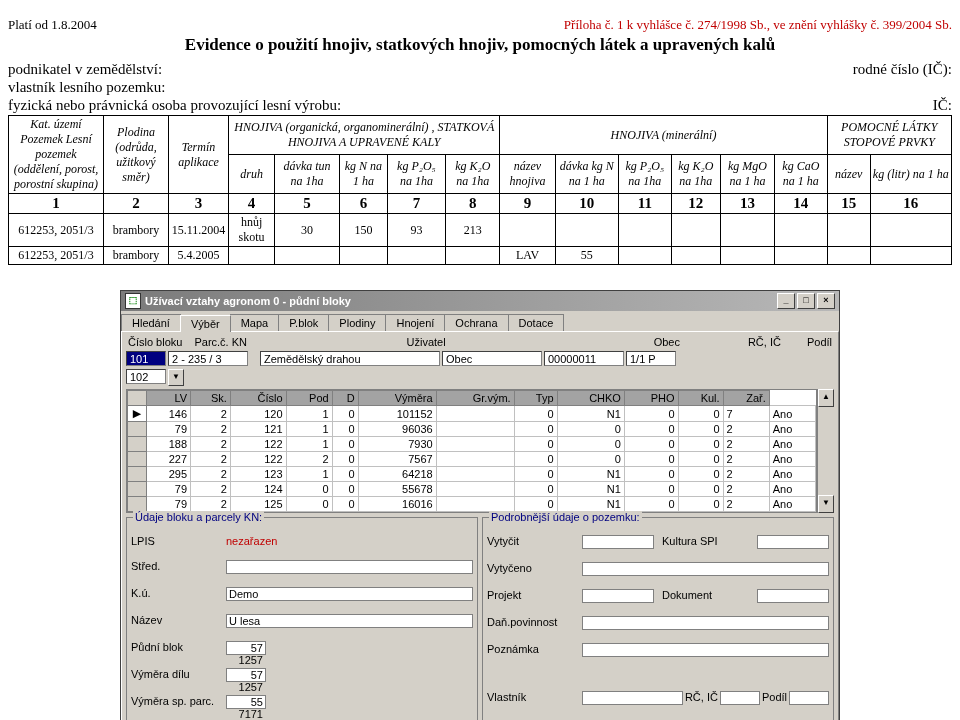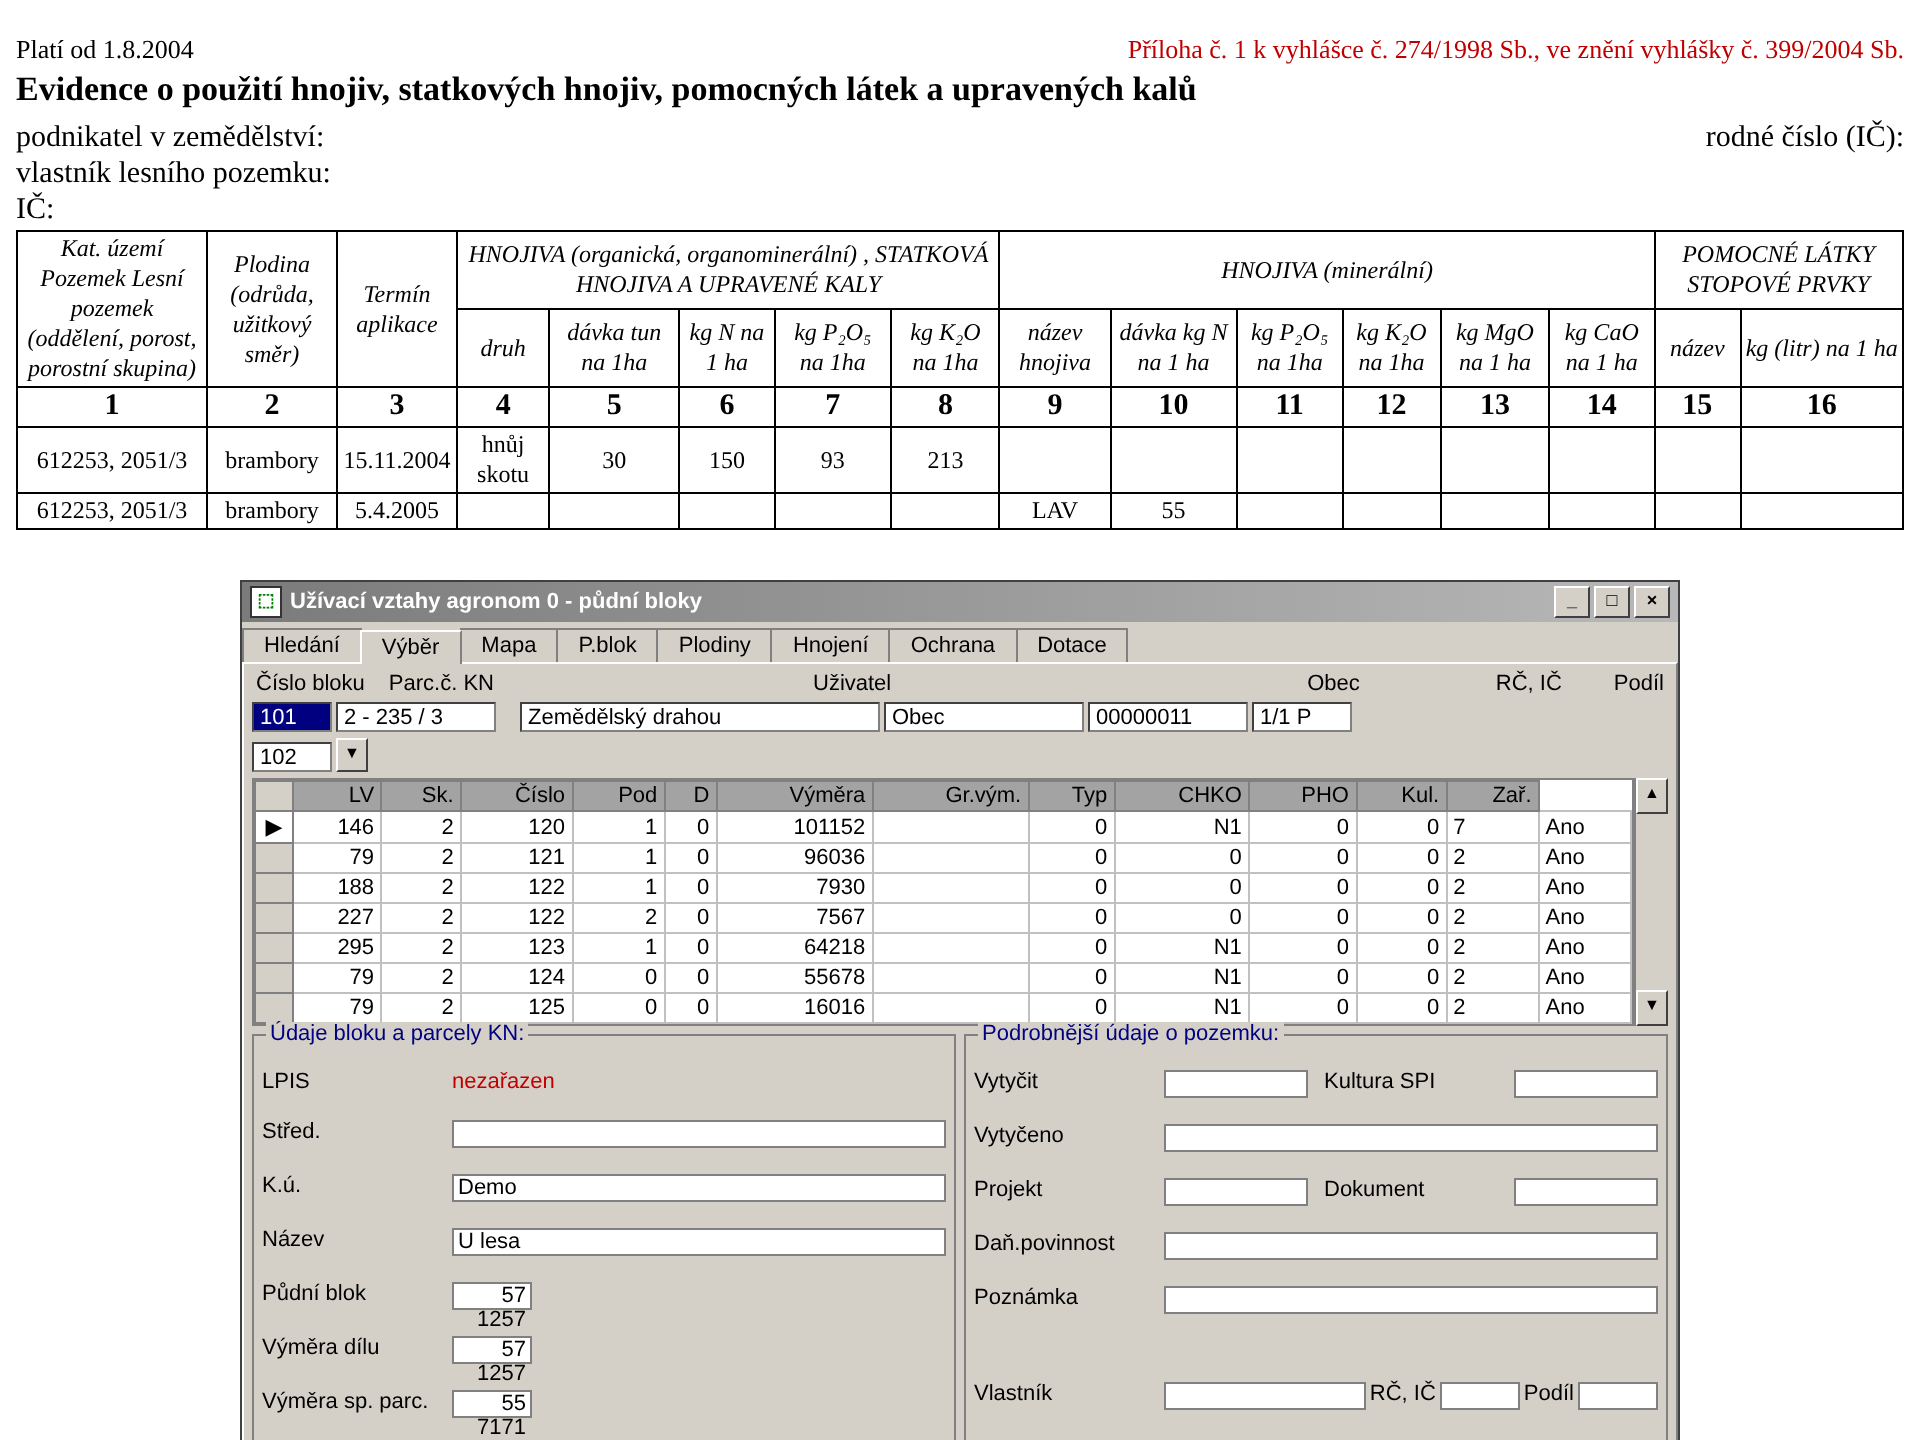--- a/index.html
+++ b/index.html
@@ -1,35 +1,35 @@
 <!DOCTYPE html>
 <html><head>
 <meta charset="utf-8">
 <style>
   body{margin:0;font-family:"Times New Roman",serif;font-size:13px;background:#fff;color:#000;width:960px}
   .page-top{padding:17px 8px}
   .top-row{display:flex;justify-content:space-between}
-  .title-center{font-size:17px;font-weight:bold;margin:2px 0 6px 0}
+  .title-center{text-align:center;font-size:17px;font-weight:bold;margin:2px 0 6px 0}
   .lbl-line{display:flex;justify-content:space-between;font-size:15px;margin:1px 0}
   .form-tbl{border-collapse:collapse;width:100%}
   .form-tbl th,.form-tbl td{border:1px solid #000;text-align:center;font-size:12px;padding:1px 2px;vertical-align:middle}
   .form-tbl th{font-weight:normal}
   .num-row td,.num-row th{font-weight:bold;font-size:15px}
   .ital{font-style:italic}
   
   .app{margin:8px;border:1px solid #404040;font-family:"MS Sans Serif",Tahoma,sans-serif;font-size:11px;background:#d4d0c8;width:718px}
   .titlebar{background:linear-gradient(to right,#7b7b7b,#b8b8b8);color:#fff;display:flex;align-items:center;padding:2px 4px;font-weight:bold}
   .titlebar .ico{width:14px;height:14px;background:#fff;border:1px solid #333;margin-right:4px;display:inline-block;font-size:9px;color:#008000;text-align:center;line-height:12px}
   .titlebar .spacer{flex:1}
   .winbtn{width:16px;height:14px;background:#d4d0c8;border:1px solid #fff;border-right-color:#404040;border-bottom-color:#404040;margin-left:2px;font-size:9px;text-align:center;line-height:12px;color:#000}
   .tabs{display:flex;background:#d4d0c8;padding-top:3px}
   .tab{border:1px solid #808080;border-bottom:none;background:#d4d0c8;padding:2px 10px;margin-right:-1px;font-size:11px;cursor:pointer}
   .tab.active{background:#d4d0c8;border-top:1px solid #fff;border-left:1px solid #fff;position:relative;top:1px}
   .pane{border:1px solid #808080;border-top:1px solid #fff;border-left:1px solid #fff;background:#d4d0c8;padding:4px}
-  .row{display:flex;align-items:flex-end;gap:2px;margin-bottom:3px}
+  .row{display:flex;align-items:flex-start;gap:2px;margin-bottom:3px}
   .field{background:#fff;border:1px solid #808080;border-top-color:#404040;border-left-color:#404040;padding:1px 3px;height:15px;box-sizing:border-box;font-size:11px}
   .field.sel{background:#000080;color:#fff}
   .lbl{padding:0 2px}
   .grid{border:1px solid #808080;background:#fff}
   .grid table{border-collapse:collapse;width:100%;font-size:11px}
   .grid th{background:#a3a3a3;border:1px solid #808080;padding:1px 3px;font-weight:normal;text-align:right}
   .grid td{border:1px solid #c0c0c0;padding:1px 3px;text-align:right}
   .grid td.l{text-align:left}
   .grid tr.sel td{background:#fff}
   .grid .rowmark{width:12px;text-align:center;background:#d4d0c8;border:1px solid #808080}
@@ -57,20 +57,21 @@
   <div class="title-center">Evidence o použití hnojiv, statkových hnojiv, pomocných látek a upravených kalů</div>
   <div class="lbl-line">
     <span>podnikatel v zemědělství:</span>
     <span>rodné číslo (IČ):</span>
   </div>
   <div class="lbl-line">
       <span>vlastník lesního pozemku:</span>
       <span></span>
     </div>
   <div class="lbl-line">
+    <span>fyzická nebo právnická osoba provozující lesní výrobu:</span>
     <span>IČ:</span>
   </div>
 
   <table class="form-tbl">
     <tbody>
         <tr>
       <th rowspan="2" style="width:90px"><span class="ital">Kat. území Pozemek  Lesní pozemek (oddělení, porost, porostní skupina)</span></th>
       <th rowspan="2" style="width:60px"><span class="ital">Plodina (odrůda, užitkový směr)</span></th>
       <th rowspan="2" style="width:55px"><span class="ital">Termín aplikace</span></th>
       <th colspan="5"><span class="ital">HNOJIVA (organická, organominerální) , STATKOVÁ HNOJIVA A UPRAVENÉ KALY</span></th>

